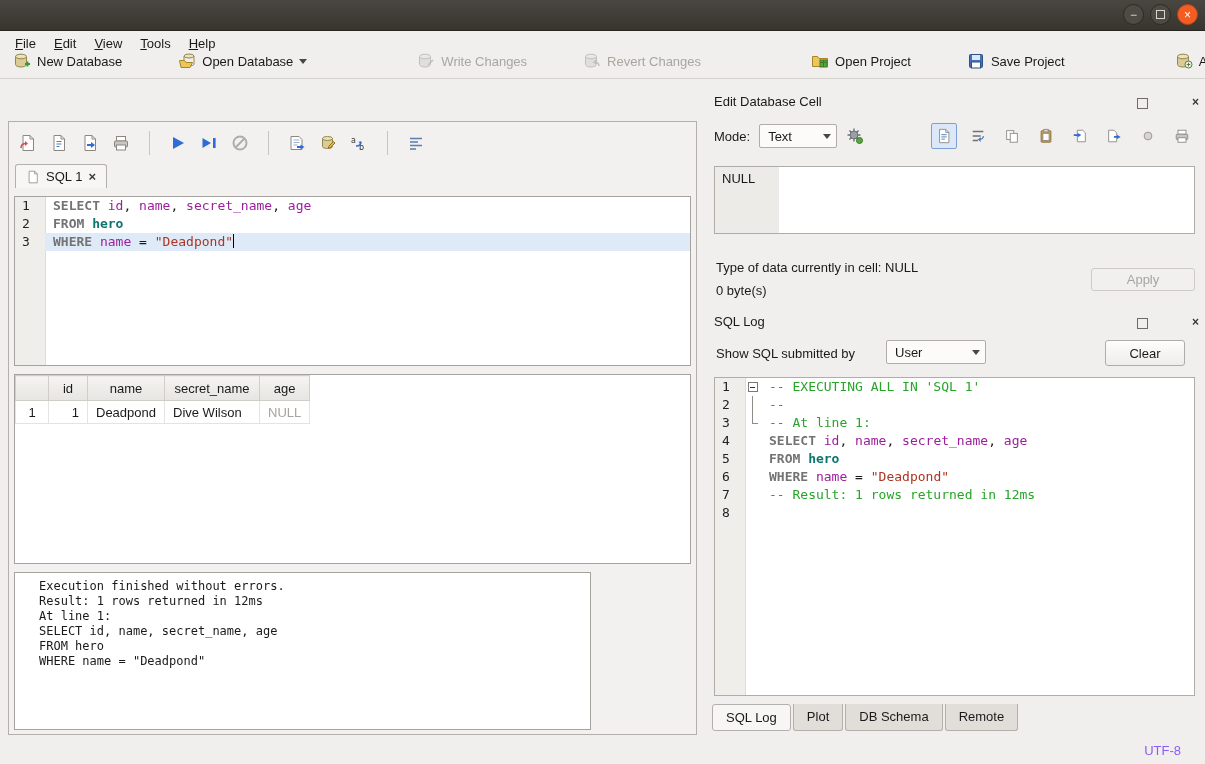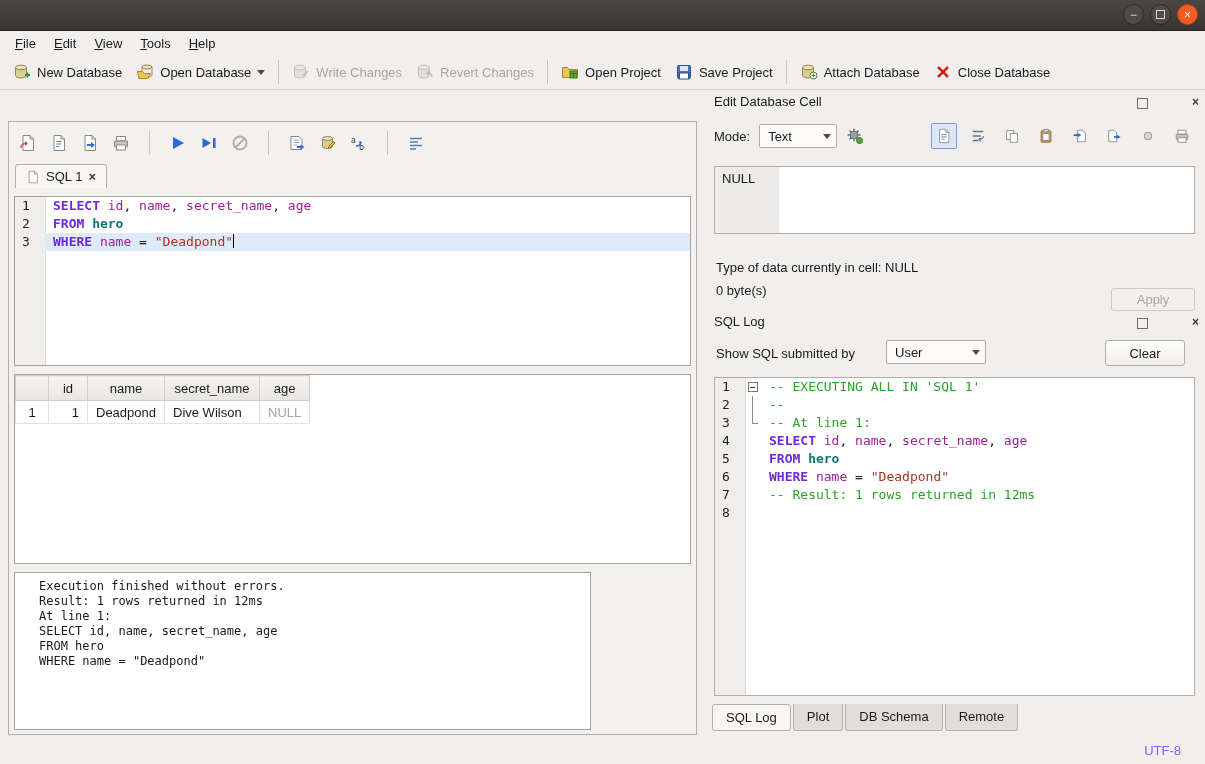--- a/index.html
+++ b/index.html
@@ -16,22 +16,22 @@
            color:#d8d4cf;display:flex;align-items:center;justify-content:center;font-size:12px;box-sizing:border-box;}
   .win-btn.close{background:#f15d22;border-color:#b8430f;color:#fff;}
   .max-glyph{width:7px;height:7px;border:1px solid #d8d4cf;display:block;}
 
   
   .menubar{position:absolute;left:0;top:31px;width:100%;height:24px;display:flex;align-items:center;padding-left:6px;}
   .menu-item{display:inline-block;padding:21px 9px;}
   .menu-item::first-letter{text-decoration:underline;}
 
   
-  .toolbar{position:absolute;left:0;top:55px;width:100%;height:35px;display:flex;align-items:center;
-           padding:0 6px;border-bottom:1px solid #d6d3cf;box-sizing:border-box;}
+  .toolbar{position:absolute;left:0;top:44px;width:100%;height:35px;display:flex;align-items:center;
+           padding:0 6px;border-bottom:1px solid #d6d3cf;box-sizing:border-box;gap:42px;}
   .tb-btn{display:flex;align-items:center;gap:6px;padding:4px 7px;border-radius:3px;white-space:nowrap;}
   .tb-btn.disabled{color:#a9a6a1;}
   .tb-btn.disabled svg{opacity:.45;}
   .tb-sep{width:1px;height:24px;background:#c9c6c1;margin:0 6px;}
   .dd-arrow{width:0;height:0;border:4px solid transparent;border-top:5px solid #4a4742;margin-top:5px;}
 
   
   .main-tabs{position:absolute;left:8px;top:92px;height:29px;display:flex;align-items:flex-end;z-index:2;}
   .tab{height:27px;box-sizing:border-box;padding:5px 13px;background:#e1ded9;border:1px solid #b3b0ac;
        border-bottom:none;border-radius:3px 3px 0 0;margin-right:2px;}
@@ -52,21 +52,21 @@
   .gutter-num{flex:0 0 30px;padding-left:7px;box-sizing:border-box;color:#22222;color:#222;}
   .fold{flex:0 0 16px;position:relative;}
   .fold-box::before{content:'';position:absolute;left:3px;top:4px;width:8px;height:8px;border:1px solid #7c7975;background:#fff;}
   .fold-box::after{content:'';position:absolute;left:5px;top:9px;width:5px;height:1px;background:#333;}
   .fold-line::before{content:'';position:absolute;left:7px;top:0;bottom:0;width:1px;background:#8f8c88;}
   .fold-corner::before{content:'';position:absolute;left:7px;top:0;height:9px;width:1px;background:#8f8c88;}
   .fold-corner::after{content:'';position:absolute;left:7px;top:9px;width:6px;height:1px;background:#8f8c88;}
   .code-content{flex:1;padding-left:8px;white-space:pre;}
   .code-row.active .code-content{background:#dfeaf8;}
   .caret{display:inline-block;width:1px;height:14px;background:#000;vertical-align:-2px;}
-  .tk-kw{color:#6d28d9;font-weight:bold;}
+  .tk-kw{color:#737373;font-weight:bold;}
   .tk-fld{color:#9b1f9b;}
   .tk-tbl{color:#0f766e;font-weight:bold;}
   .tk-str{color:#a93524;}
   .tk-cmt{color:#28a428;}
   .tk-pl{color:#1a1a1a;}
 
   .results-wrap{position:absolute;left:5px;top:252px;width:677px;height:190px;border:1px solid #a6a39f;
                 background:#fff;overflow:hidden;box-sizing:border-box;}
   table.results{border-collapse:collapse;font-size:13px;}
   table.results th{background:linear-gradient(#f5f4f2,#e7e5e1);border:1px solid #d1cec9;font-weight:normal;
@@ -101,21 +101,21 @@
 
   .cell-editor{position:absolute;left:8px;top:76px;right:10px;height:68px;border:1px solid #b0ada9;background:#fff;box-sizing:border-box;}
   .null-strip{position:absolute;left:0;top:0;bottom:0;width:64px;background:#ecebe8;}
   .cell-text{position:absolute;left:7px;top:4px;z-index:1;}
 
   .type-info{position:absolute;left:10px;top:170px;}
   .size-info{position:absolute;left:10px;top:193px;}
   .btn{background:linear-gradient(#fdfdfc,#efedea);border:1px solid #b0ada9;border-radius:3px;
        display:flex;align-items:center;justify-content:center;box-sizing:border-box;}
   .btn.disabled{color:#a8a5a0;background:#f1f0ee;border-color:#cecbc7;}
-  .apply-btn{position:absolute;right:10px;top:178px;width:84px;height:23px;margin-top:20px;}
+  .apply-btn{position:absolute;right:10px;top:178px;width:104px;height:23px;}
   .clear-btn{position:absolute;right:10px;top:0;width:80px;height:26px;}
 
   .log-title-row{top:224px;}
   .edit-title-row{top:4px;}
   .filter-row{position:absolute;left:8px;top:250px;right:10px;height:27px;}
   .filter-label{position:absolute;left:2px;top:6px;}
   .filter-combo{position:absolute;left:172px;top:0;}
 
   .log{position:absolute;left:8px;top:287px;right:10px;height:319px;border:1px solid #b0ada9;background:#fff;
        font-family:"DejaVu Sans Mono",monospace;font-size:13px;overflow:hidden;box-sizing:border-box;}

